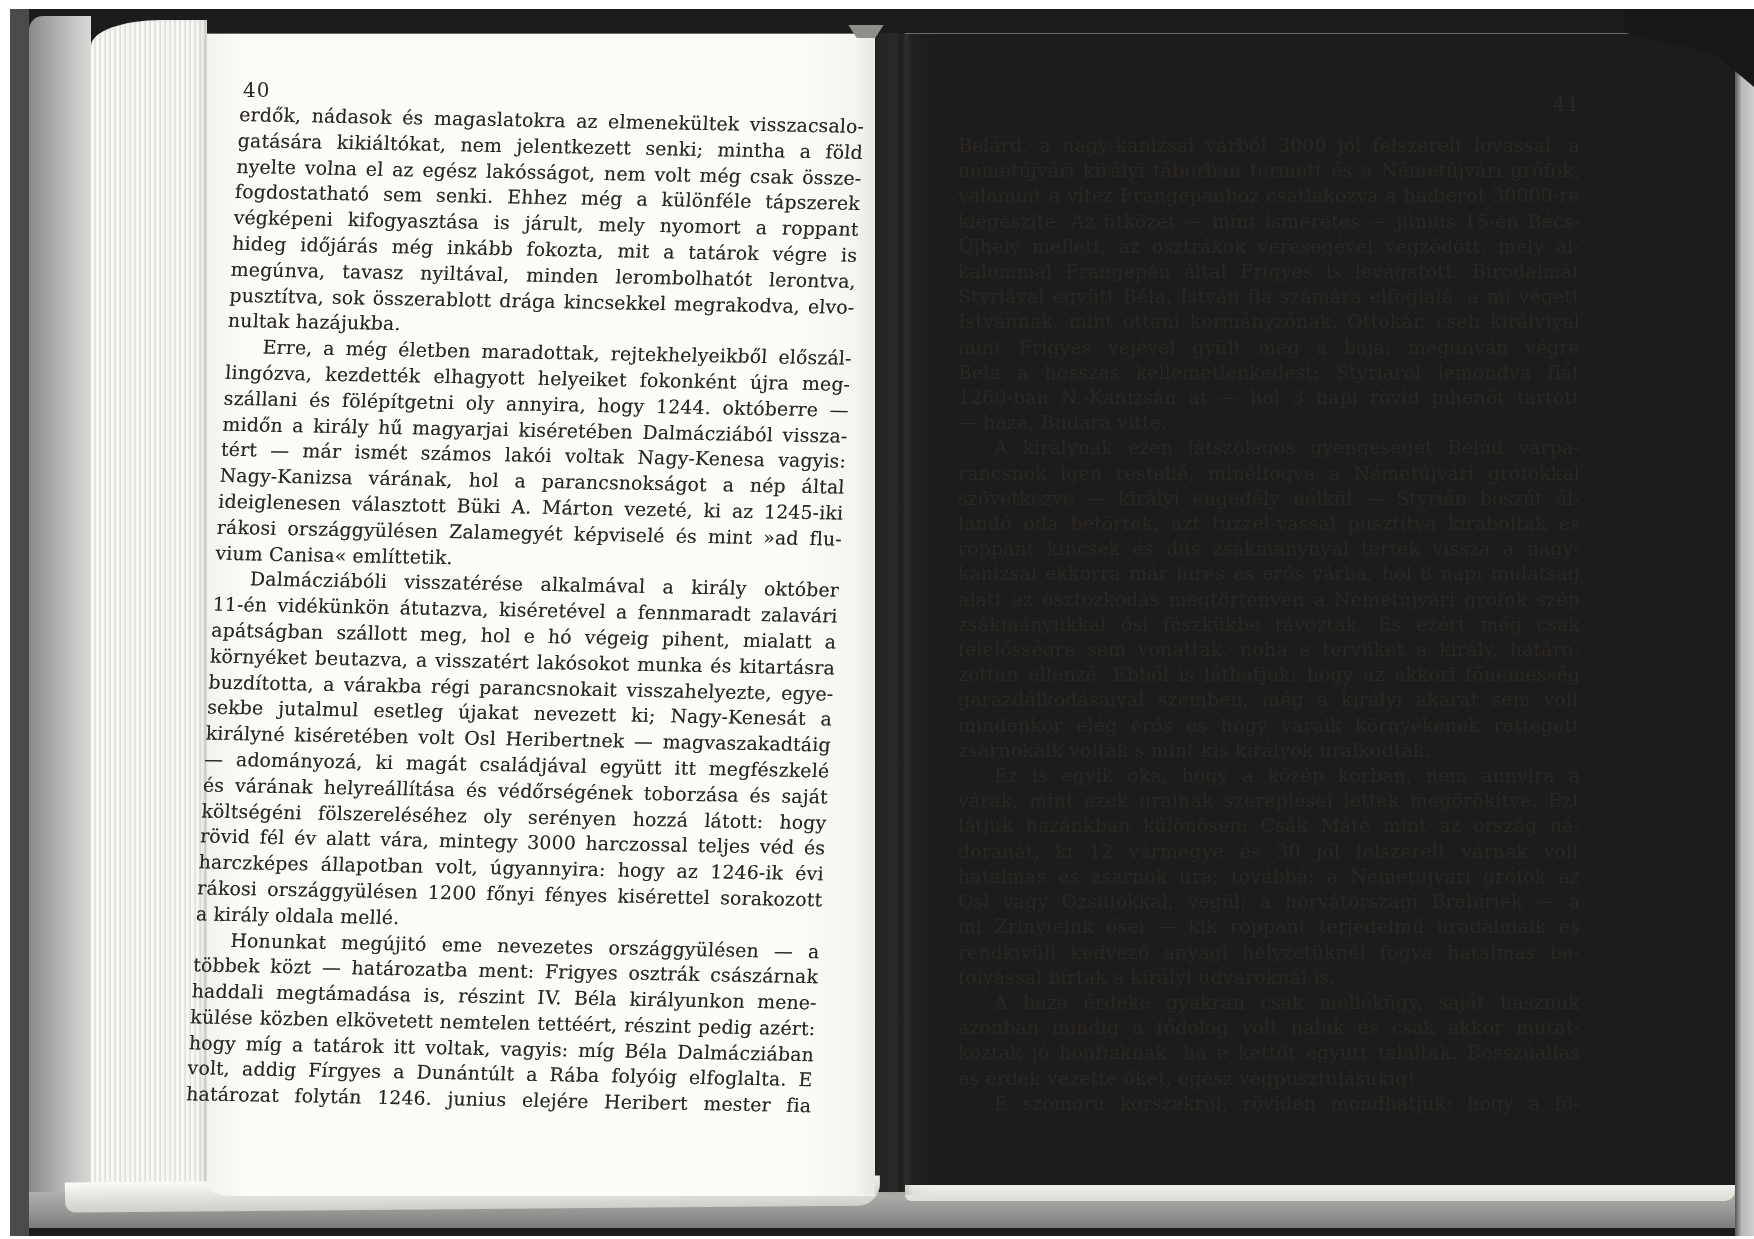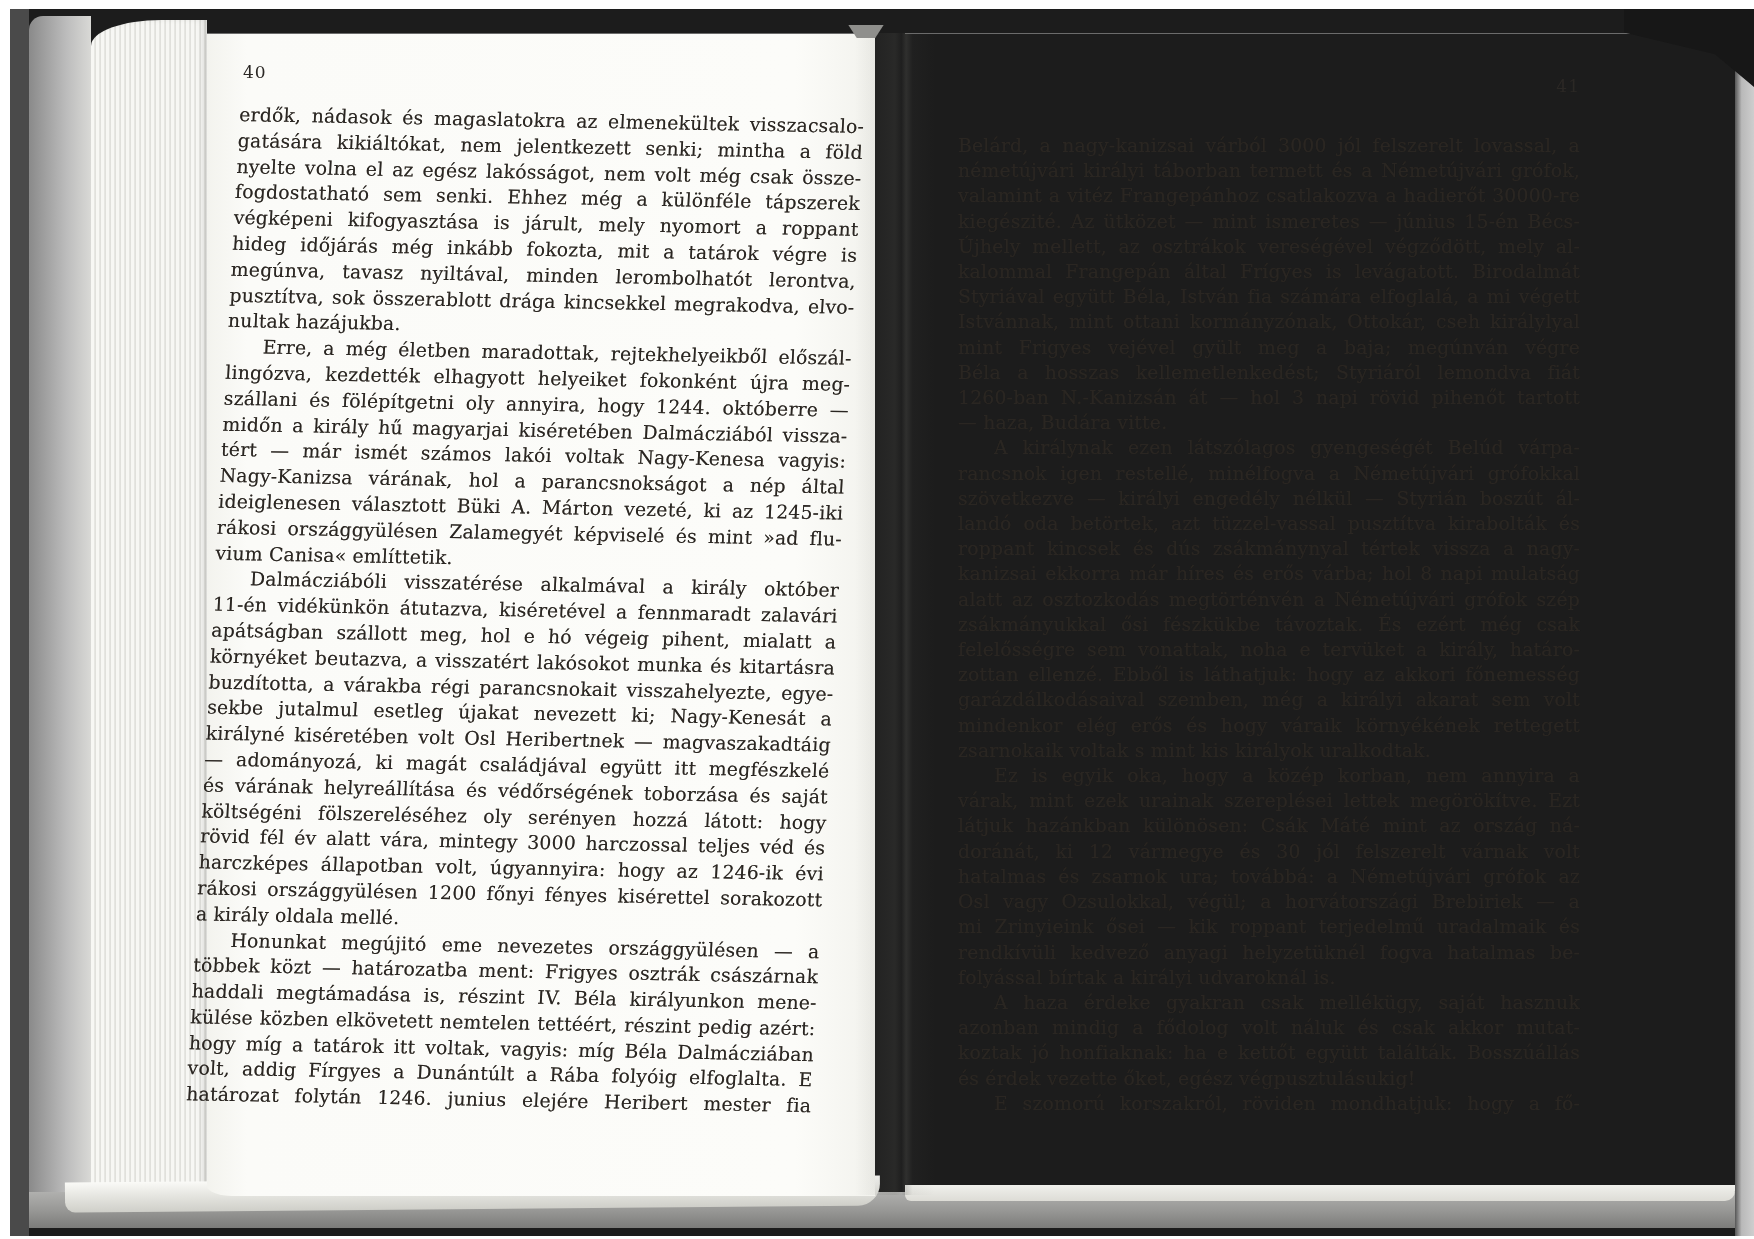--- a/index.html
+++ b/index.html
@@ -42,21 +42,21 @@
   .gutter-notch { position:absolute; left:835px; top:16px; width:42px; height:13px; z-index:4;
                 background:#8f8f8c; clip-path:polygon(8% 0,92% 0,72% 100%,28% 100%); }
 
   
   .side-right { position:absolute; left:1725px; top:0; width:19px; height:100%; z-index:2;
                 background:linear-gradient(90deg,#565656 0,#b9b9b9 35%,#cecece 100%); }
   .corner-tr  { position:absolute; left:1614px; top:0; width:130px; height:78px; z-index:5;
                 background:#171717; clip-path:polygon(0 0,100% 0,100% 100%,70% 58%,0 30%); }
 
   
-  .pagenum { position:absolute; font-size:17px; color:#2b2825; letter-spacing:1px; }
+  .pagenum { position:absolute; font-size:20px; color:#2b2825; letter-spacing:1px;margin-top:16px; }
   .pagenum-left  { left:36px; top:28px; }
   .pagenum-right { left:53px; top:42px; width:622px; text-align:right; }
   .textcol { position:absolute; color:#2a2622; font-size:18.8px; letter-spacing:0.2px;
              text-shadow:0 0 0.5px rgba(45,38,30,.55); }
   .textcol-left  { left:33px; top:68px; width:625px; line-height:25.8px;
                    transform:rotate(1.1deg) skewX(-2deg); transform-origin:0 0; }
   .textcol-right { left:53px; top:99px; width:622px; line-height:25.2px; }
   .line { text-align:justify; text-align-last:justify; }
   .line.indent { text-indent:36px; }
   .line.final  { text-align-last:left; }

